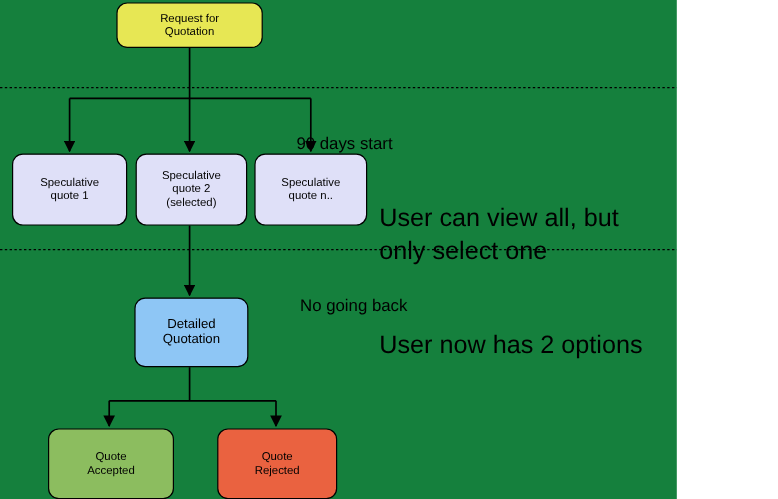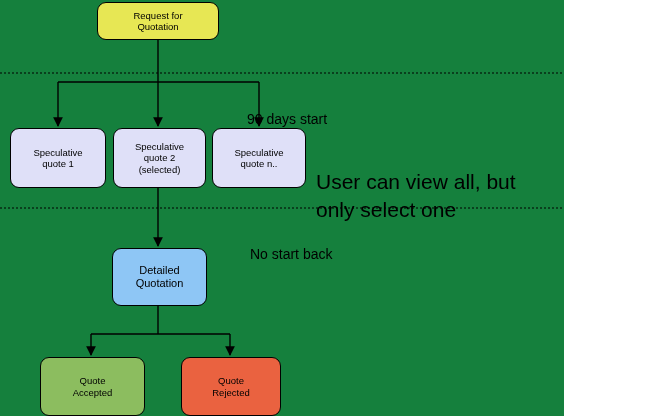--- a/index.html
+++ b/index.html
@@ -150,20 +150,21 @@
 Quotation</div>
 
   <div class="node node-accepted">Quote
 Accepted</div>
 
   <div class="node node-rejected">Quote
 Rejected</div>
 
   <div class="divider-label divider-label-1">90 days start</div>
 
-  <div class="divider-label divider-label-2">No start back</div>
+  <div class="divider-label divider-label-2">No going back</div>
 
 
   <div class="side-note note-middle">User can view all, but
 only select one</div>
 
+  <div class="side-note note-bottom">User now has 2 options</div>
 
 </div>
 
 </body></html>

